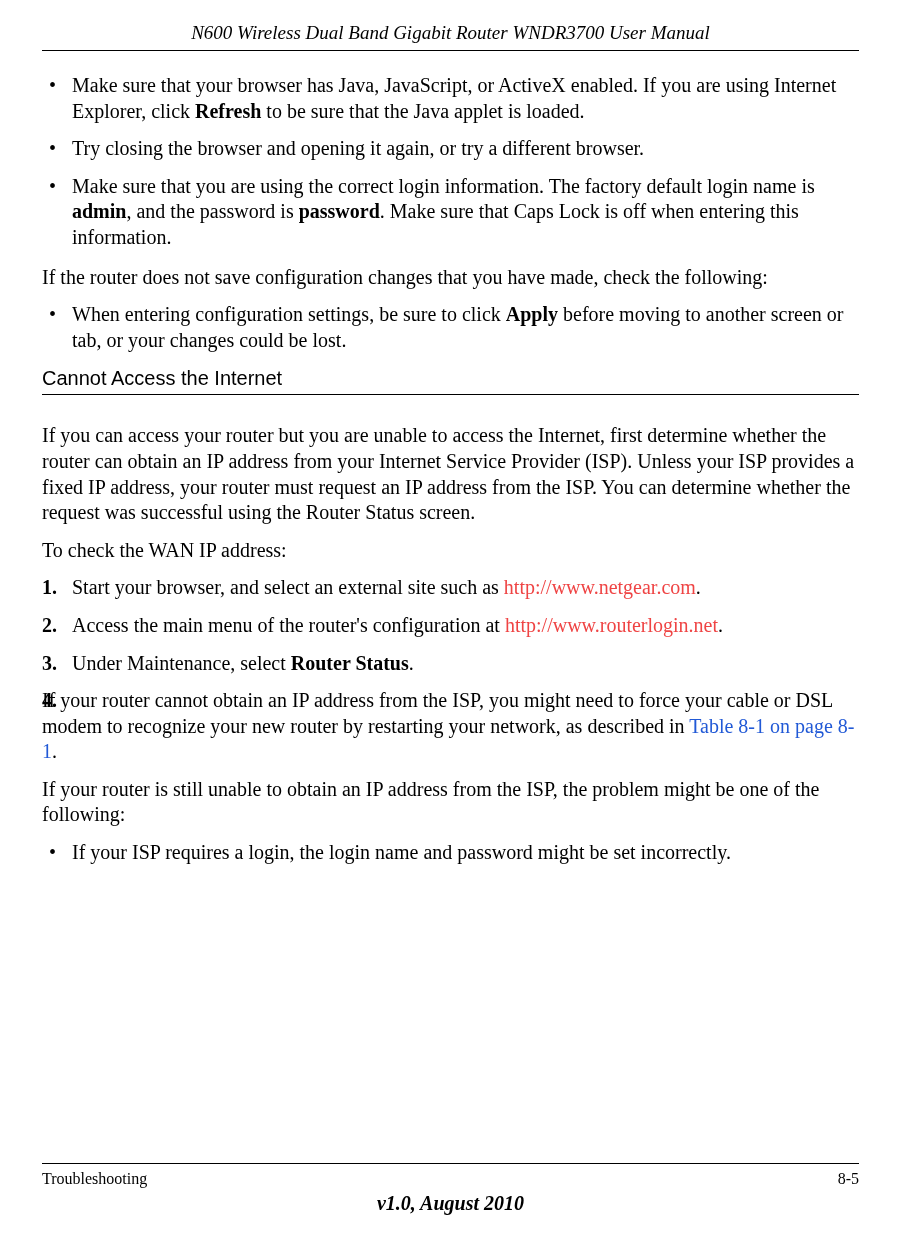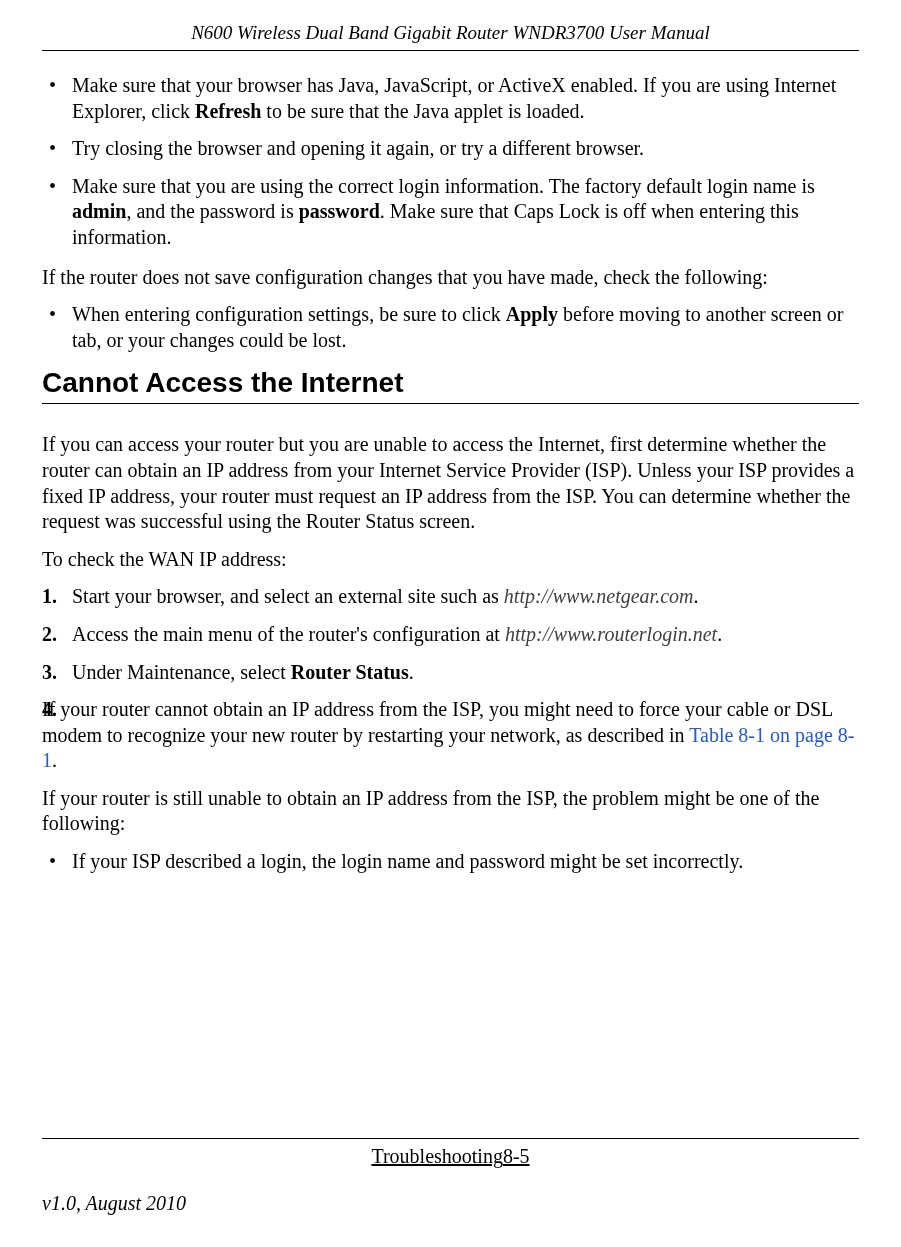--- a/index.html
+++ b/index.html
@@ -47,22 +47,22 @@
     .para {
       font-size: 20px;
       line-height: 1.28;
       margin-bottom: 12px;
     }
     .bold {
       font-weight: bold;
     }
     h2.section-heading {
       font-family: Arial, Helvetica, sans-serif;
-      font-weight: bold;
-      font-size: 28px;
+      font-weight: normal;
+      font-size: 20px;
       margin-top: 12px;
       margin-bottom: 4px;
     }
     .section-rule {
       border: none;
       border-top: 1.5px solid #000;
       margin-bottom: 28px;
     }
     .num-list {
       list-style: none;
@@ -75,48 +75,47 @@
       position: relative;
       margin-bottom: 12px;
     }
     .num-list li .num {
       position: absolute;
       left: 0;
       top: 0;
       font-weight: bold;
     }
     .link {
-      color: #404040;
-      font-style: italic;
+      color: #ef4444;
     }
     .xref {
       color: #2159d6;
     }
     .footer {
       position: absolute;
       bottom: 32px;
       left: 42px;
       right: 42px;
     }
     .footer-rule {
       border: none;
       border-top: 1.5px solid #000;
       margin-bottom: 6px;
     }
     .footer-row {
       display: flex;
-      justify-content: center;
-      font-size: 20px;
-      text-decoration: underline;
+      justify-content: space-between;
+      font-size: 16px;
     }
     .footer-version {
-      text-align: left;
+      text-align: center;
       font-style: italic;
       font-size: 20px;
-      margin-top: 24px;
+      margin-top: 4px;
+      font-weight: bold;
     }
   </style>
 </head>
 <body>
 
 <div class="header-title">N600 Wireless Dual Band Gigabit Router WNDR3700 User Manual</div>
 <hr class="header-rule">
 
 <ul class="bullet-list">
   <li>
@@ -163,21 +162,21 @@
 </ol>
 
 <p class="para">
   <span>If your router cannot obtain an IP address from the ISP, you might need to force your cable or DSL modem to recognize your new router by restarting your network, as described in </span><span class="xref">Table 8-1 on page 8-1</span><span>.</span>
 </p>
 
 <p class="para">If your router is still unable to obtain an IP address from the ISP, the problem might be one of the following:</p>
 
 <ul class="bullet-list">
   <li>
-    <span>If your ISP described a login, the login name and password might be set incorrectly.</span>
+    <span>If your ISP requires a login, the login name and password might be set incorrectly.</span>
   </li>
 </ul>
 
 <div class="footer">
   <hr class="footer-rule">
   <div class="footer-row">
     <span>Troubleshooting</span>
     <span>8-5</span>
   </div>
   <div class="footer-version">v1.0, August 2010</div>

